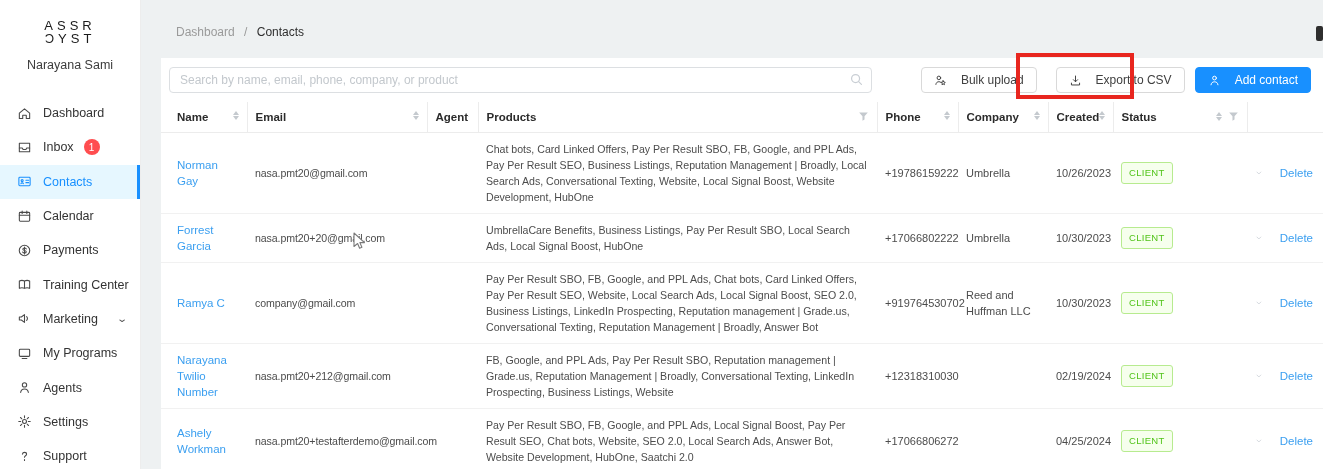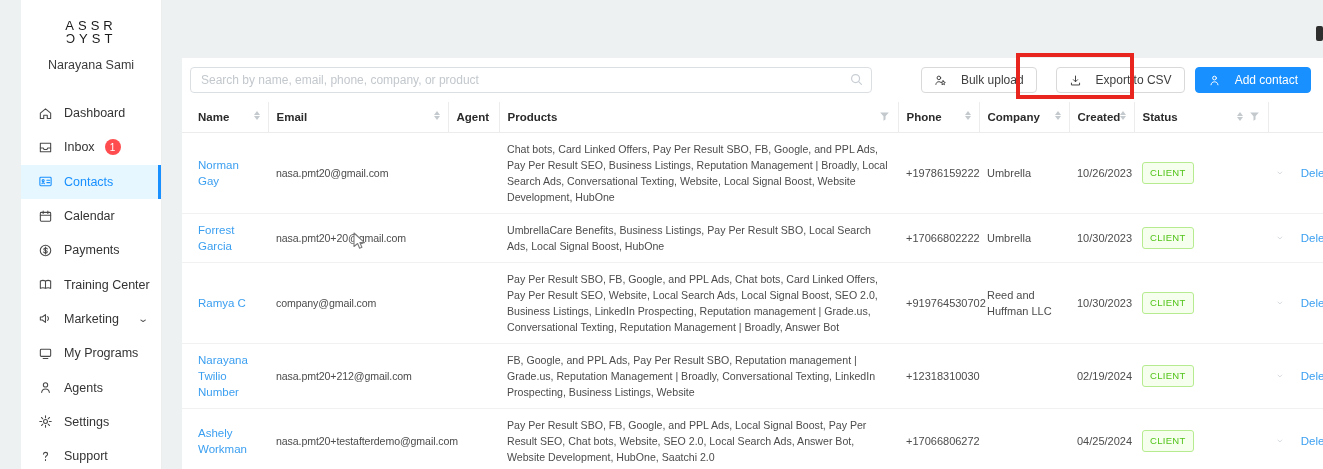--- a/index.html
+++ b/index.html
@@ -1,18 +1,18 @@
 <!DOCTYPE html>
 <html><head>
 <meta charset="utf-8">
 <style>
   * { margin:0; padding:0; box-sizing:border-box; }
   html,body { width:1323px; height:469px; overflow:hidden; background:#eef1f2;
               font-family:"Liberation Sans", sans-serif; }
-  .app { position:relative; width:1323px; height:469px; display:flex;padding-left:21px; }
+  .app { position:relative; width:1323px; height:469px; display:flex; }
 
   
   .sidebar { width:141px; min-width:141px; height:469px; background:#fff;
              border-right:1px solid #ededed; position:relative; z-index:2; }
   .logo { text-align:center; padding-top:18px; color:#1a1a1a; }
   .logo .l1 { font-size:13px; letter-spacing:4px; font-weight:500; }
   .logo .l2 { font-size:13px; letter-spacing:4px; font-weight:500; margin-top:-2px; }
   .username { text-align:center; font-size:12.5px; color:#3c3c3c; margin-top:12px; }
   .nav { margin-top:24px; }
   .nav-item { height:34.3px; display:flex; align-items:center; padding-left:17px;
@@ -181,20 +181,25 @@
       <div class="nav-item">
         <svg viewBox="0 0 16 16">
             <path d="M5.8 5.5c.2-1.2 1-1.9 2.2-1.9s2.2.8 2.2 1.9c0 1.6-2.2 1.7-2.2 3.3M8 11.3v.9"></path>
           </svg>
         <span>Support</span>
       </div>
     </nav>
   </aside>
 
   <main class="main">
+    <div class="breadcrumb">
+      <span class="crumb-muted">Dashboard</span>
+      <span class="crumb-sep">/</span>
+      <span class="crumb-current">Contacts</span>
+    </div>
 
     <div class="panel">
 
       <div class="toolbar">
         <div class="search-wrap">
           <input class="search-input" type="text" placeholder="Search by name, email, phone, company, or product" style="">
           <svg class="search-icon" width="13" height="13" viewBox="0 0 14 14">
             <circle cx="6" cy="6" r="4.3" stroke="#c9ced4" stroke-width="1.3" fill="none"></circle>
             <path d="M9.3 9.3 12.3 12.3" stroke="#c9ced4" stroke-width="1.3" stroke-linecap="round"></path>
           </svg>

